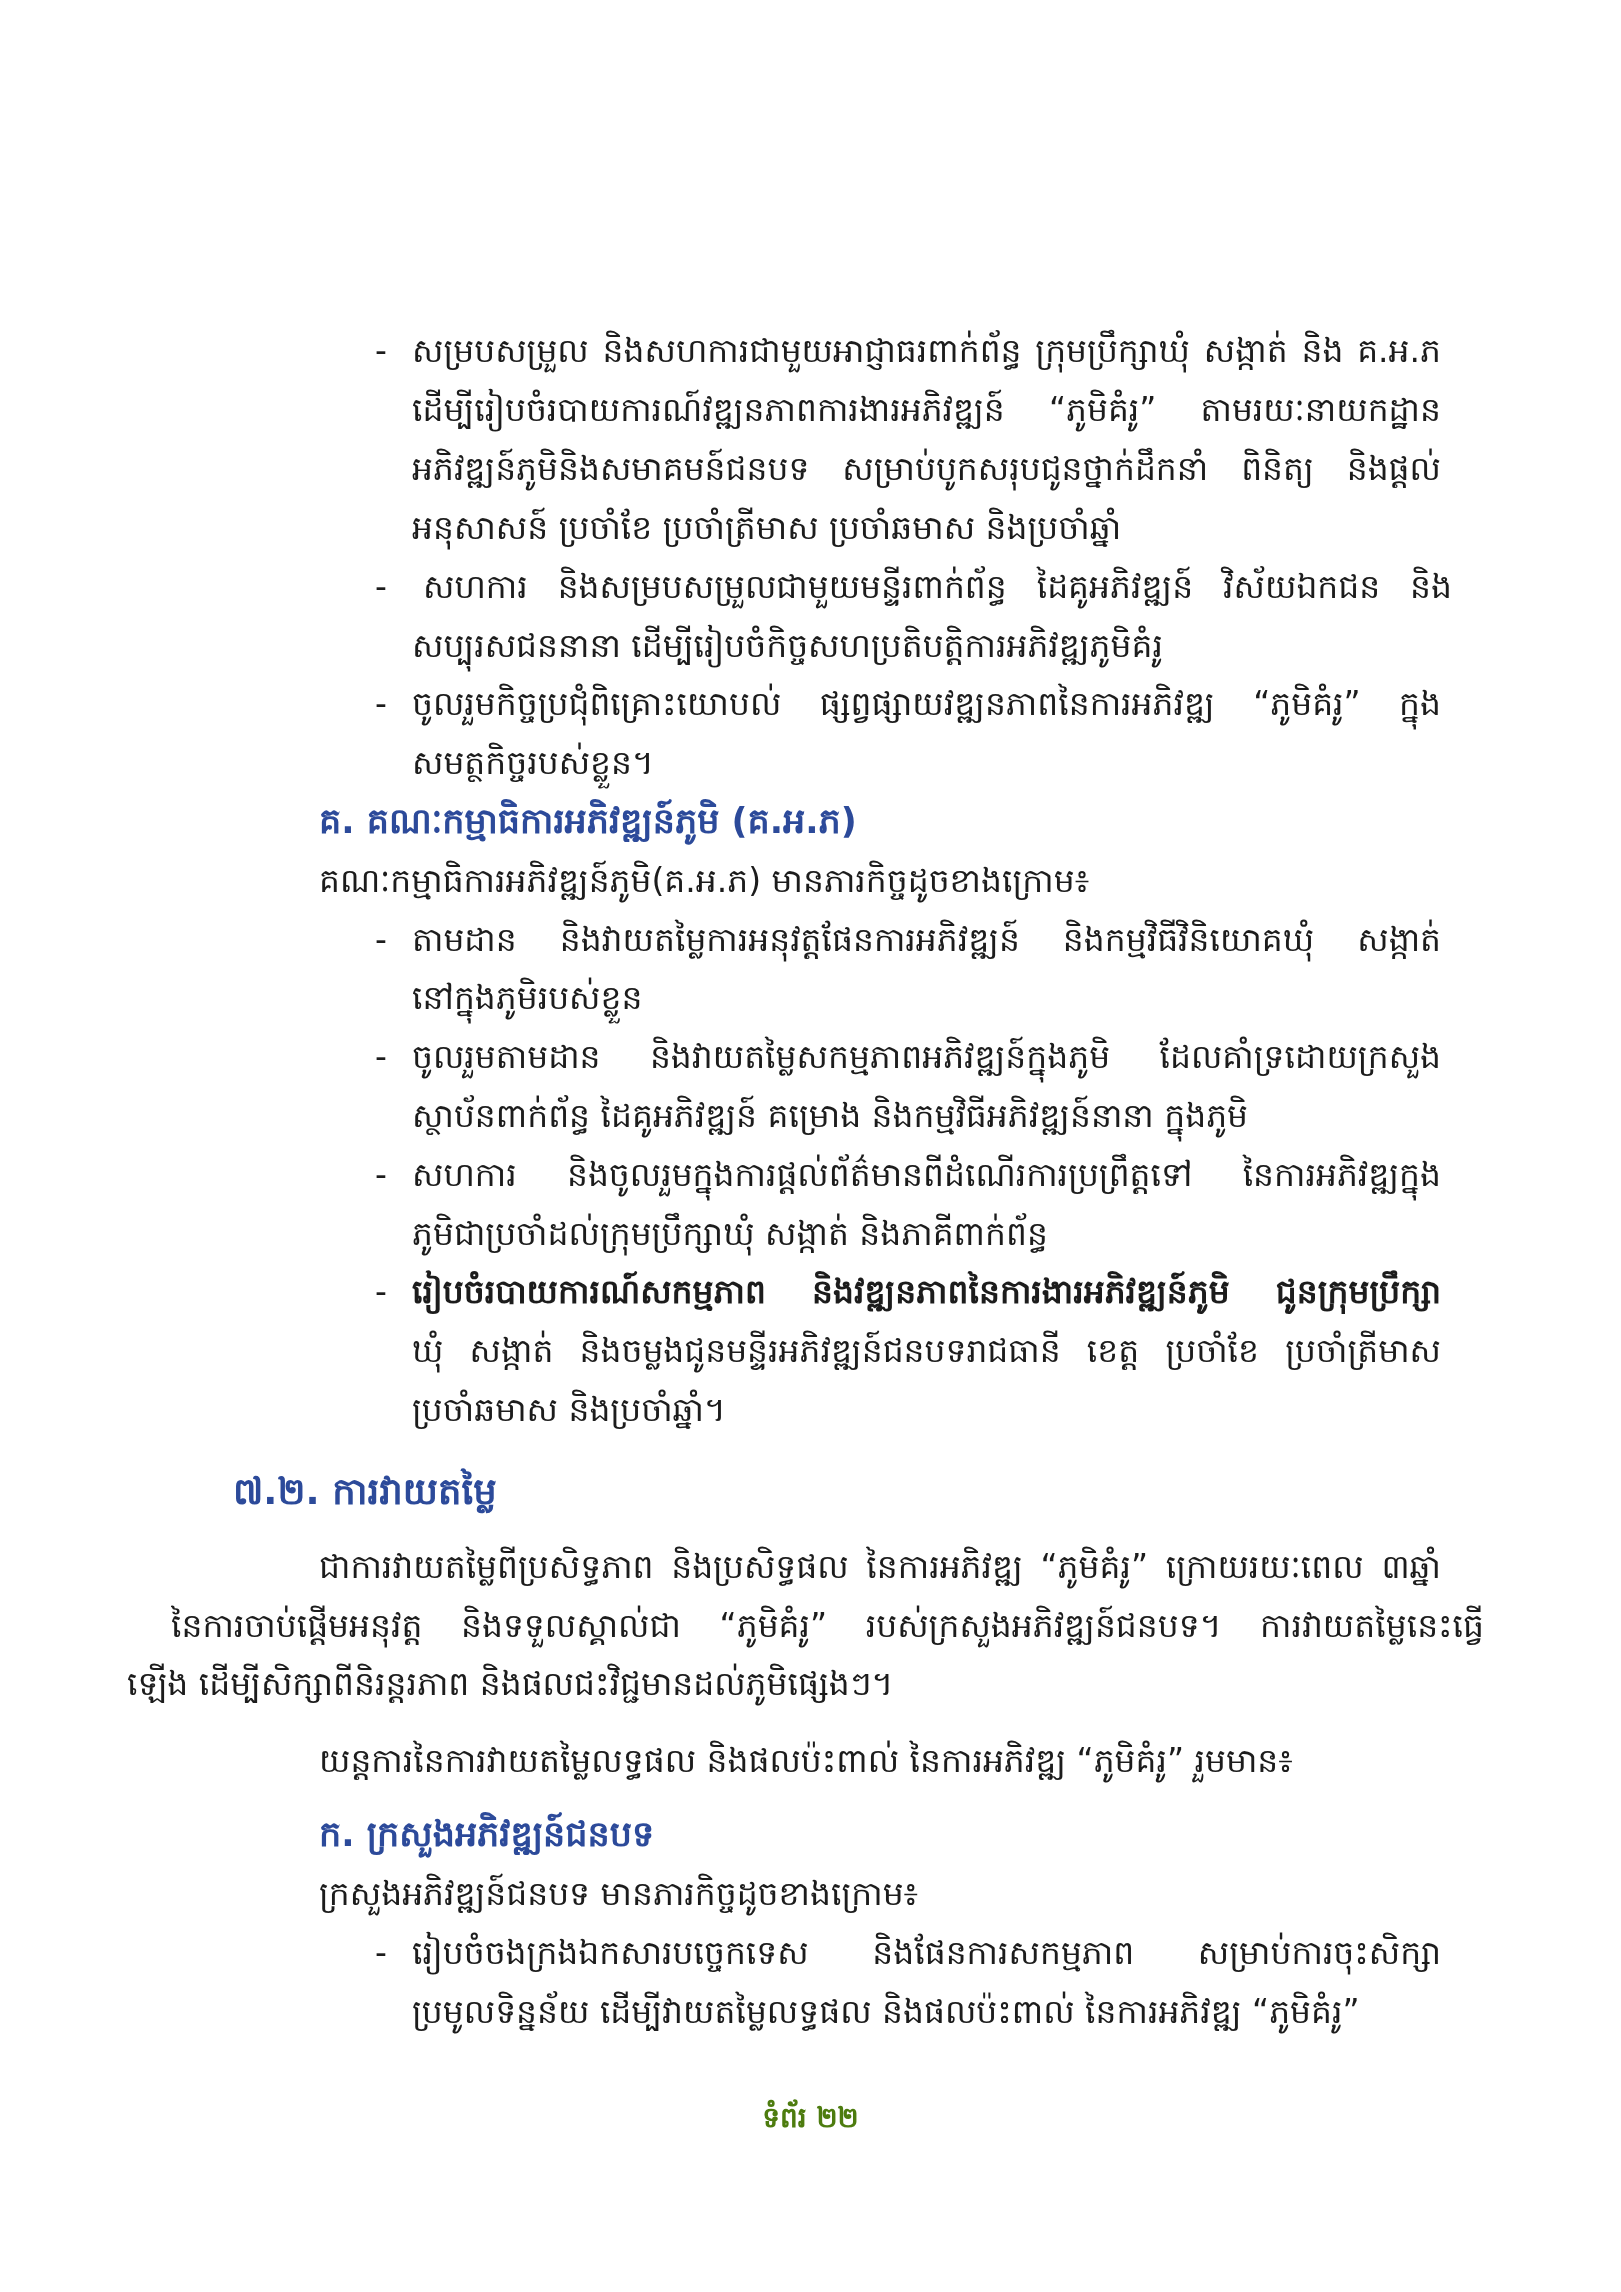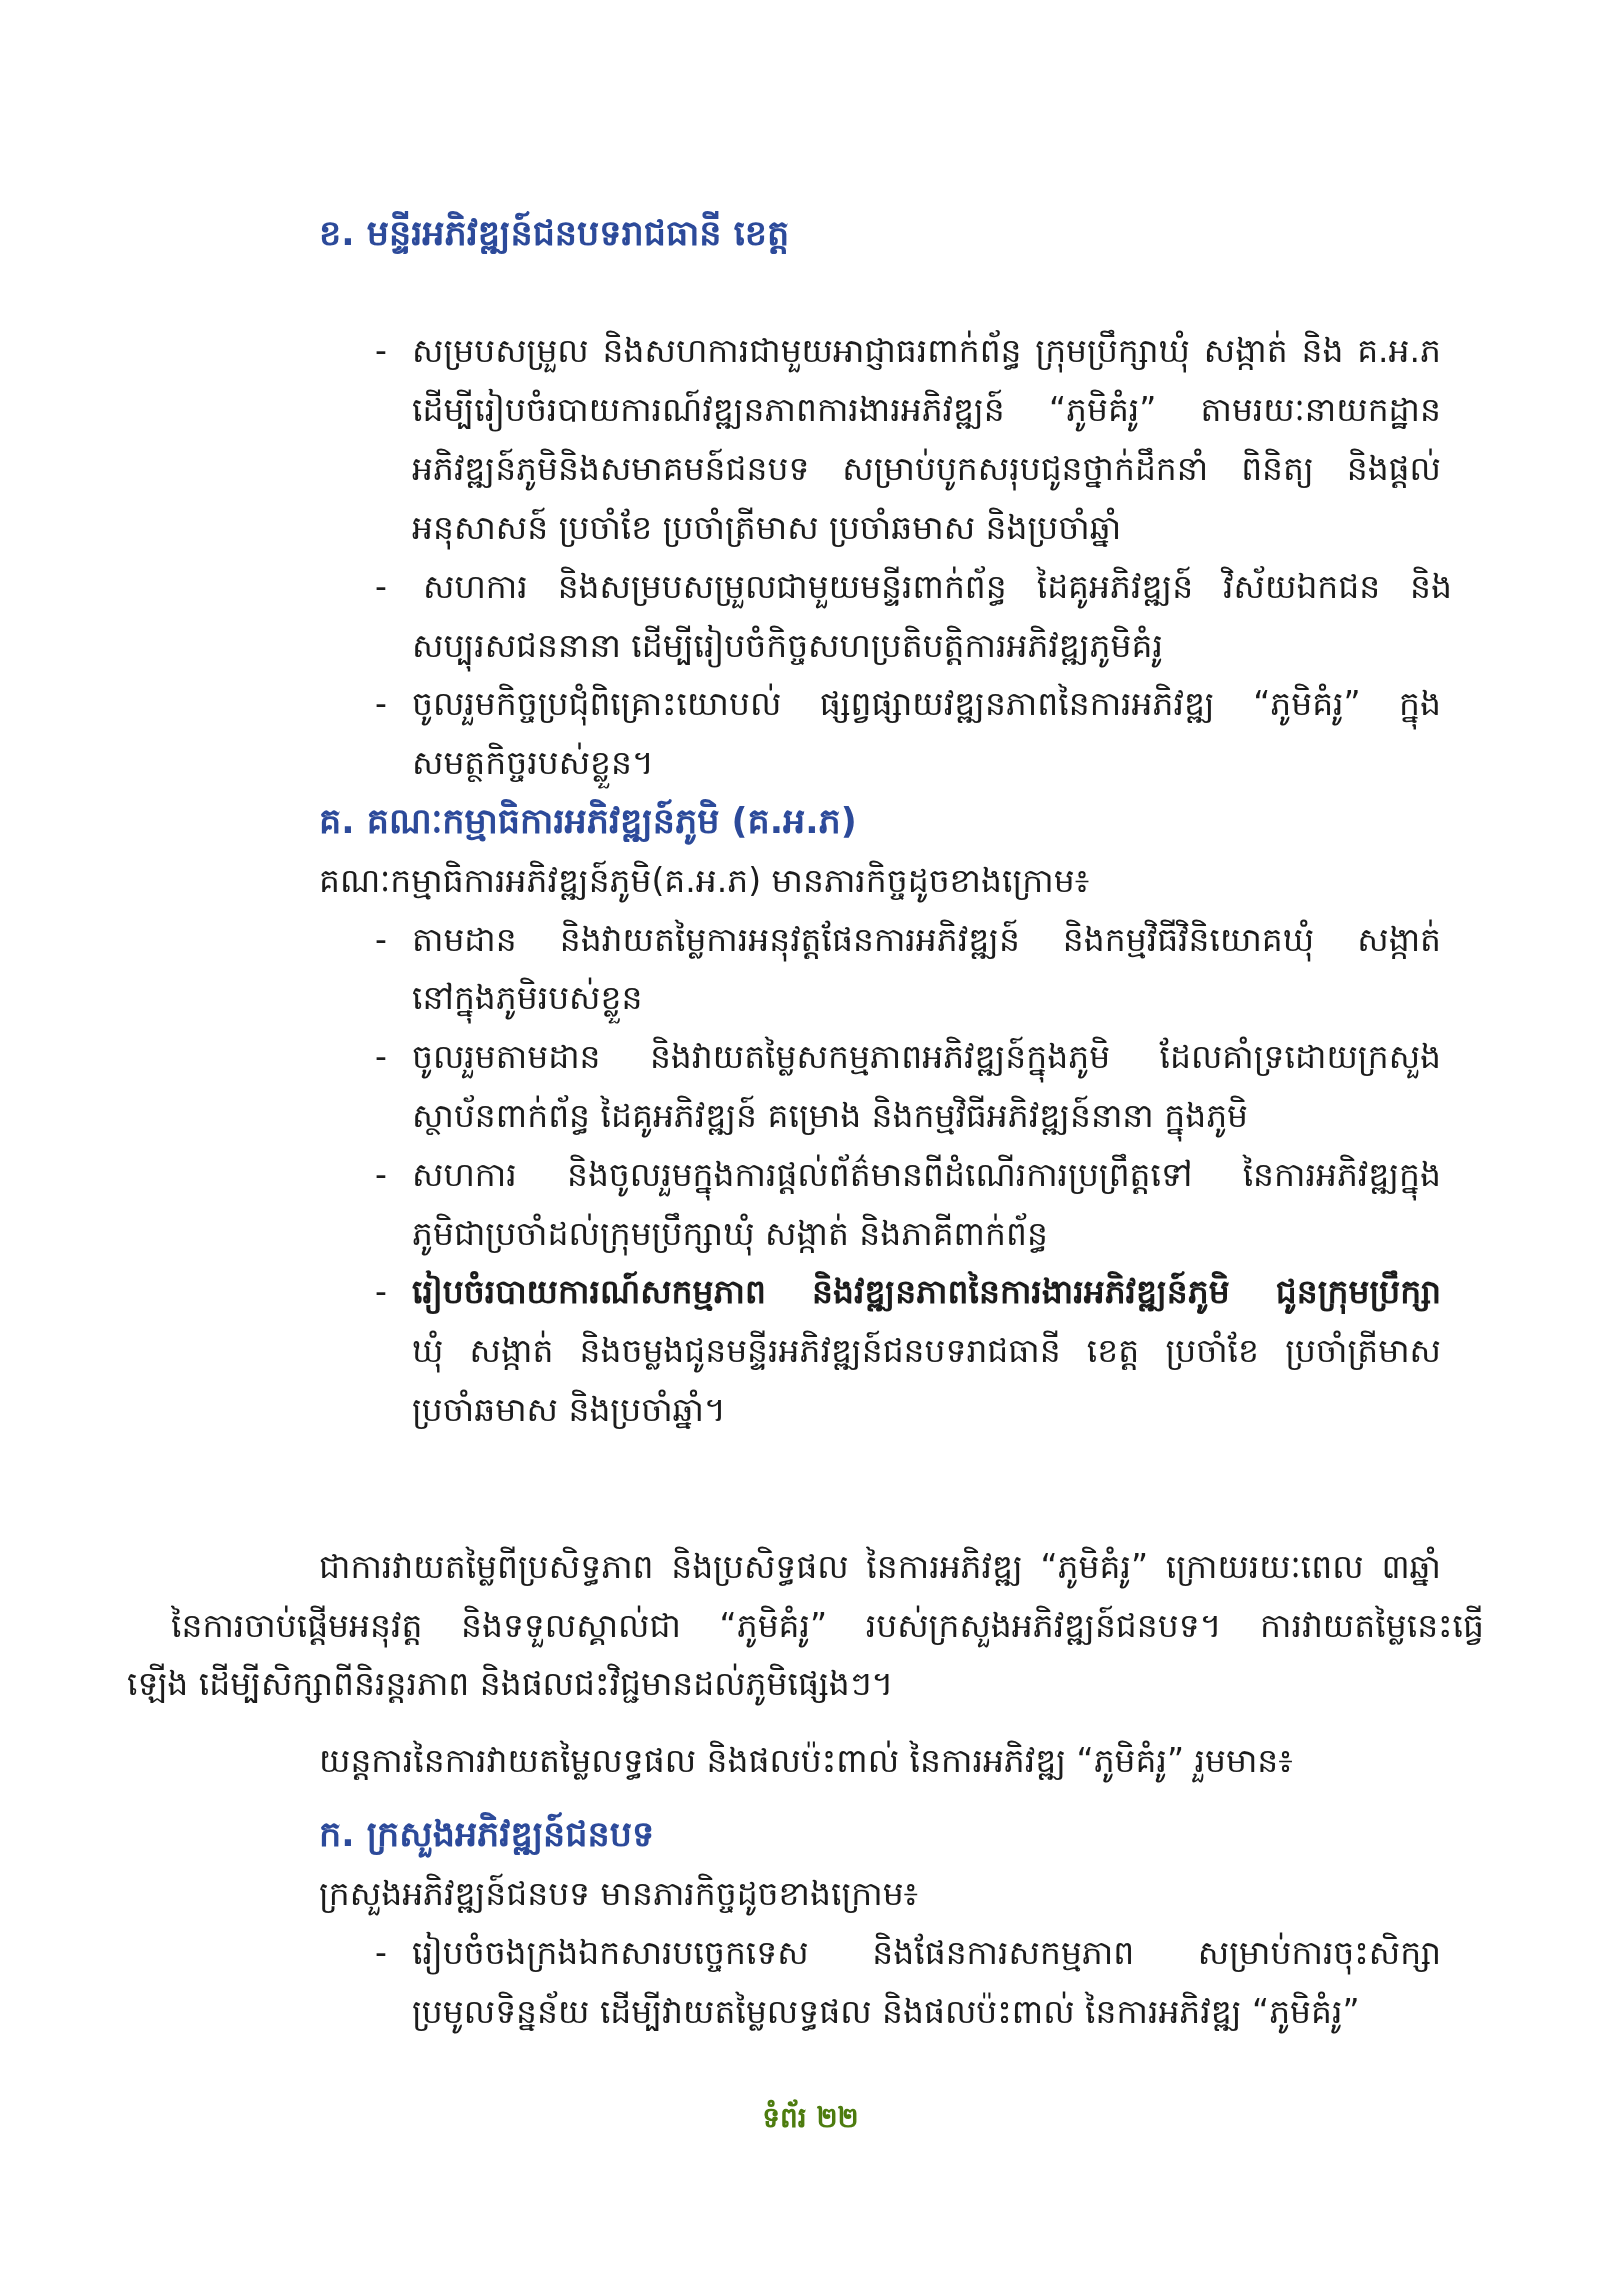--- a/index.html
+++ b/index.html
@@ -63,21 +63,20 @@
       line-height: 39px;
       color: #4d7c0f;
       font-weight: bold;
     }
   </style>
 </head>
 <body>
 
 <div class="page">
 
-  <div class="ln h-blue" style="left:319px; top:204px;">ខ. មន្ទីរអភិវឌ្ឍន៍ជនបទរាជធានី ខេត្ត</div>
 
   <div>
     <div>
       <span class="bullet-dash" style="left:375px; top:321px;">-</span>
       <div class="ln just" style="left:412px; top:321px; width:1029px;">សម្របសម្រួល និងសហការជាមួយអាជ្ញាធរពាក់ព័ន្ធ ក្រុមប្រឹក្សាឃុំ សង្កាត់ និង គ.អ.ភ</div>
       <div class="ln just" style="left:412px; top:380px; width:1029px;">ដើម្បីរៀបចំរបាយការណ៍វឌ្ឍនភាពការងារអភិវឌ្ឍន៍  “ភូមិគំរូ”  តាមរយៈនាយកដ្ឋាន</div>
       <div class="ln just" style="left:412px; top:439px; width:1029px;">អភិវឌ្ឍន៍ភូមិនិងសមាគមន៍ជនបទ សម្រាប់បូកសរុបជូនថ្នាក់ដឹកនាំ  ពិនិត្យ  និងផ្តល់</div>
       <div class="ln" style="left:412px; top:498px;">អនុសាសន៍ ប្រចាំខែ ប្រចាំត្រីមាស ប្រចាំឆមាស និងប្រចាំឆ្នាំ</div>
     </div>
     <div>
@@ -112,20 +111,21 @@
       <div class="ln" style="left:412px; top:1204px;">ភូមិជាប្រចាំដល់ក្រុមប្រឹក្សាឃុំ សង្កាត់ និងភាគីពាក់ព័ន្ធ</div>
     </div>
     <div>
       <span class="bullet-dash" style="left:375px; top:1262px;">-</span>
       <div class="ln just" style="left:412px; top:1262px; width:1029px;font-weight:bold;">រៀបចំរបាយការណ៍សកម្មភាព  និងវឌ្ឍនភាពនៃការងារអភិវឌ្ឍន៍ភូមិ  ជូនក្រុមប្រឹក្សា</div>
       <div class="ln just" style="left:412px; top:1321px; width:1029px;">ឃុំ សង្កាត់ និងចម្លងជូនមន្ទីរអភិវឌ្ឍន៍ជនបទរាជធានី ខេត្ត ប្រចាំខែ ប្រចាំត្រីមាស</div>
       <div class="ln" style="left:412px; top:1380px;">ប្រចាំឆមាស និងប្រចាំឆ្នាំ។</div>
     </div>
   </div>
 
+  <div class="ln h-section" style="left:233px; top:1462px;">៧.២. ការវាយតម្លៃ</div>
 
   <div>
     <div class="ln just" style="left:319px; top:1537px; width:1122px;">ជាការវាយតម្លៃពីប្រសិទ្ធភាព និងប្រសិទ្ធផល នៃការអភិវឌ្ឍ “ភូមិគំរូ” ក្រោយរយៈពេល ៣ឆ្នាំ</div>
     <div class="ln just" style="left:123px; top:1596px; width:1313px;margin-left:48px;">នៃការចាប់ផ្តើមអនុវត្ត  និងទទួលស្គាល់ជា  “ភូមិគំរូ”  របស់ក្រសួងអភិវឌ្ឍន៍ជនបទ។  ការវាយតម្លៃនេះធ្វើ</div>
     <div class="ln" style="left:127px; top:1654px;">ឡើង ដើម្បីសិក្សាពីនិរន្តរភាព និងផលជះវិជ្ជមានដល់ភូមិផ្សេងៗ។</div>
   </div>
 
   <div class="ln h-blue" style="left:319px; top:1805px;">ក. ក្រសួងអភិវឌ្ឍន៍ជនបទ</div>
 
   <div class="ln" style="left:319px; top:1731px;">យន្តការនៃការវាយតម្លៃលទ្ធផល និងផលប៉ះពាល់ នៃការអភិវឌ្ឍ “ភូមិគំរូ” រួមមាន៖</div>

